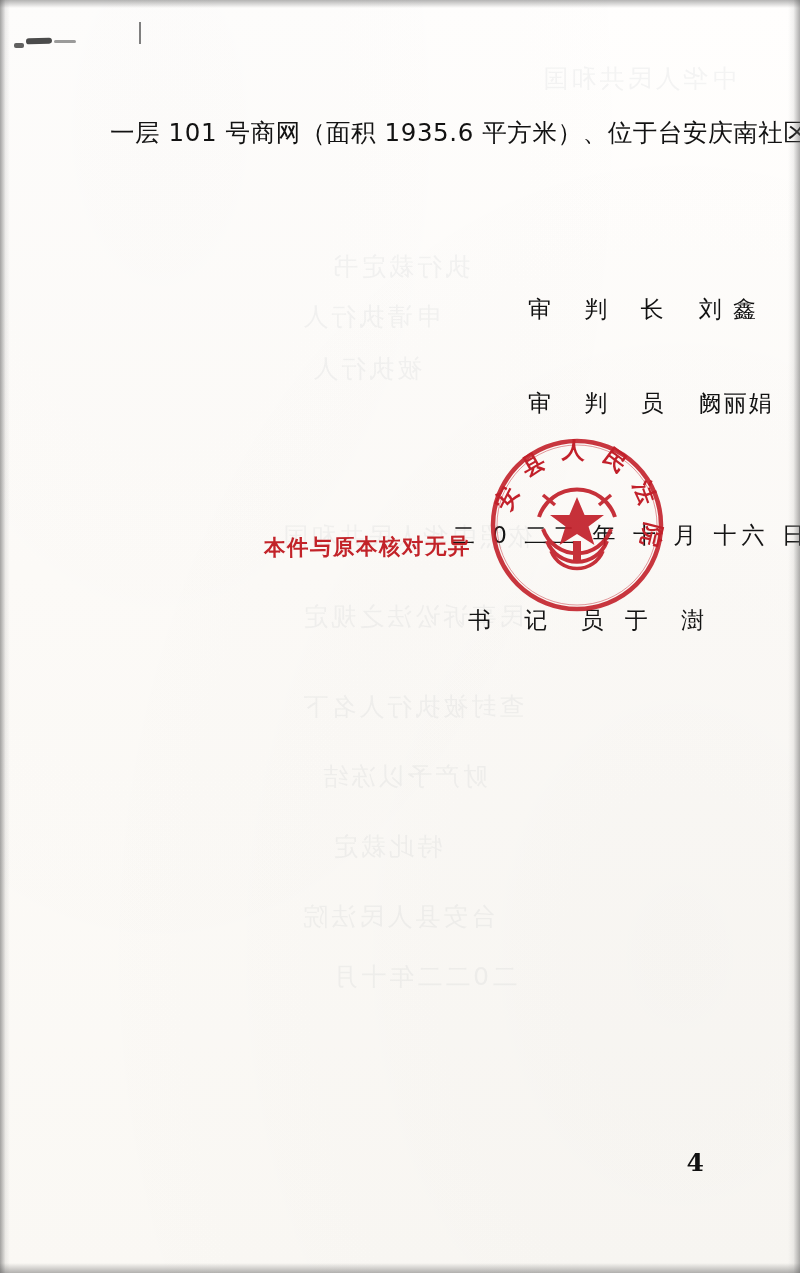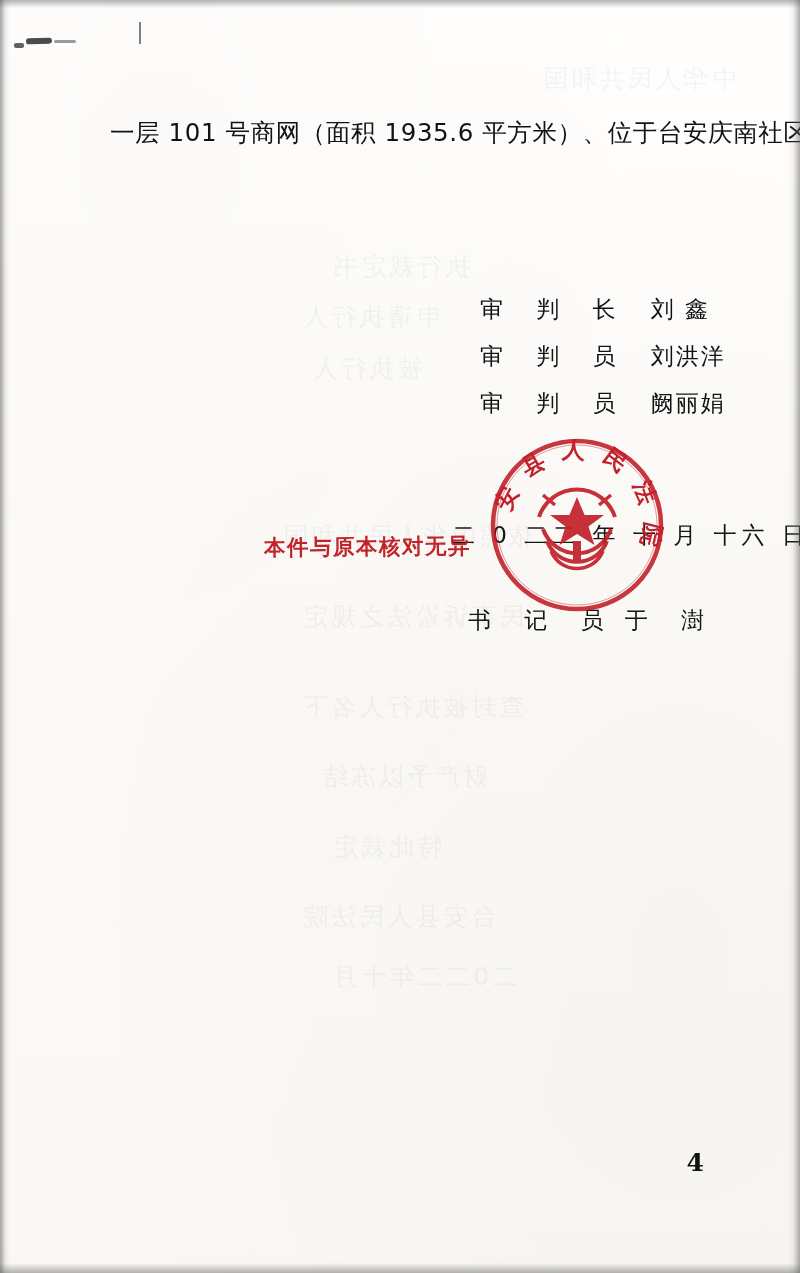--- a/index.html
+++ b/index.html
@@ -114,20 +114,21 @@
   .sig-line {
     position: absolute;
     color: #121212;
     font-size: 23px;
     letter-spacing: 0.5px;
     white-space: nowrap;
     font-family: "DejaVu Sans", "Liberation Sans", sans-serif;
   }
   .sig-role {
     letter-spacing: 13px;
+    margin-left: 48px;
   }
   .sig-name {
     letter-spacing: 2px;
     margin-left: 22px;
   }
 
   .date-line {
     position: absolute;
     color: #141414;
     font-size: 23px;
@@ -214,23 +215,20 @@
   <div class="doc-body">
 
     <div class="para" style="left:110px; top:110px;">一层 101 号商网（面积 1935.6 平方米）、位于台安庆南社区</div>
 
 
 
     <div class="sig-line" style="left:480px; top:294px;">
       <span class="sig-role">审 判 长</span><span class="sig-name">刘  鑫</span>
     </div>
 
-    <div class="sig-line" style="left:480px; top:341px;">
-      <span class="sig-role">审 判 员</span><span class="sig-name">刘洪洋</span>
-    </div>
 
     <div class="sig-line" style="left:480px; top:388px;">
       <span class="sig-role">审 判 员</span><span class="sig-name">阙丽娟</span>
     </div>
 
     <div class="date-line" style="left:452px; top:520px;">二 0 二二 年 十 月 十六 日</div>
 
     <div class="clerk-line" style="left:468px; top:605px;">
       <span class="clerk-role">书 记 员</span><span class="clerk-name">于  澍</span>
     </div>

